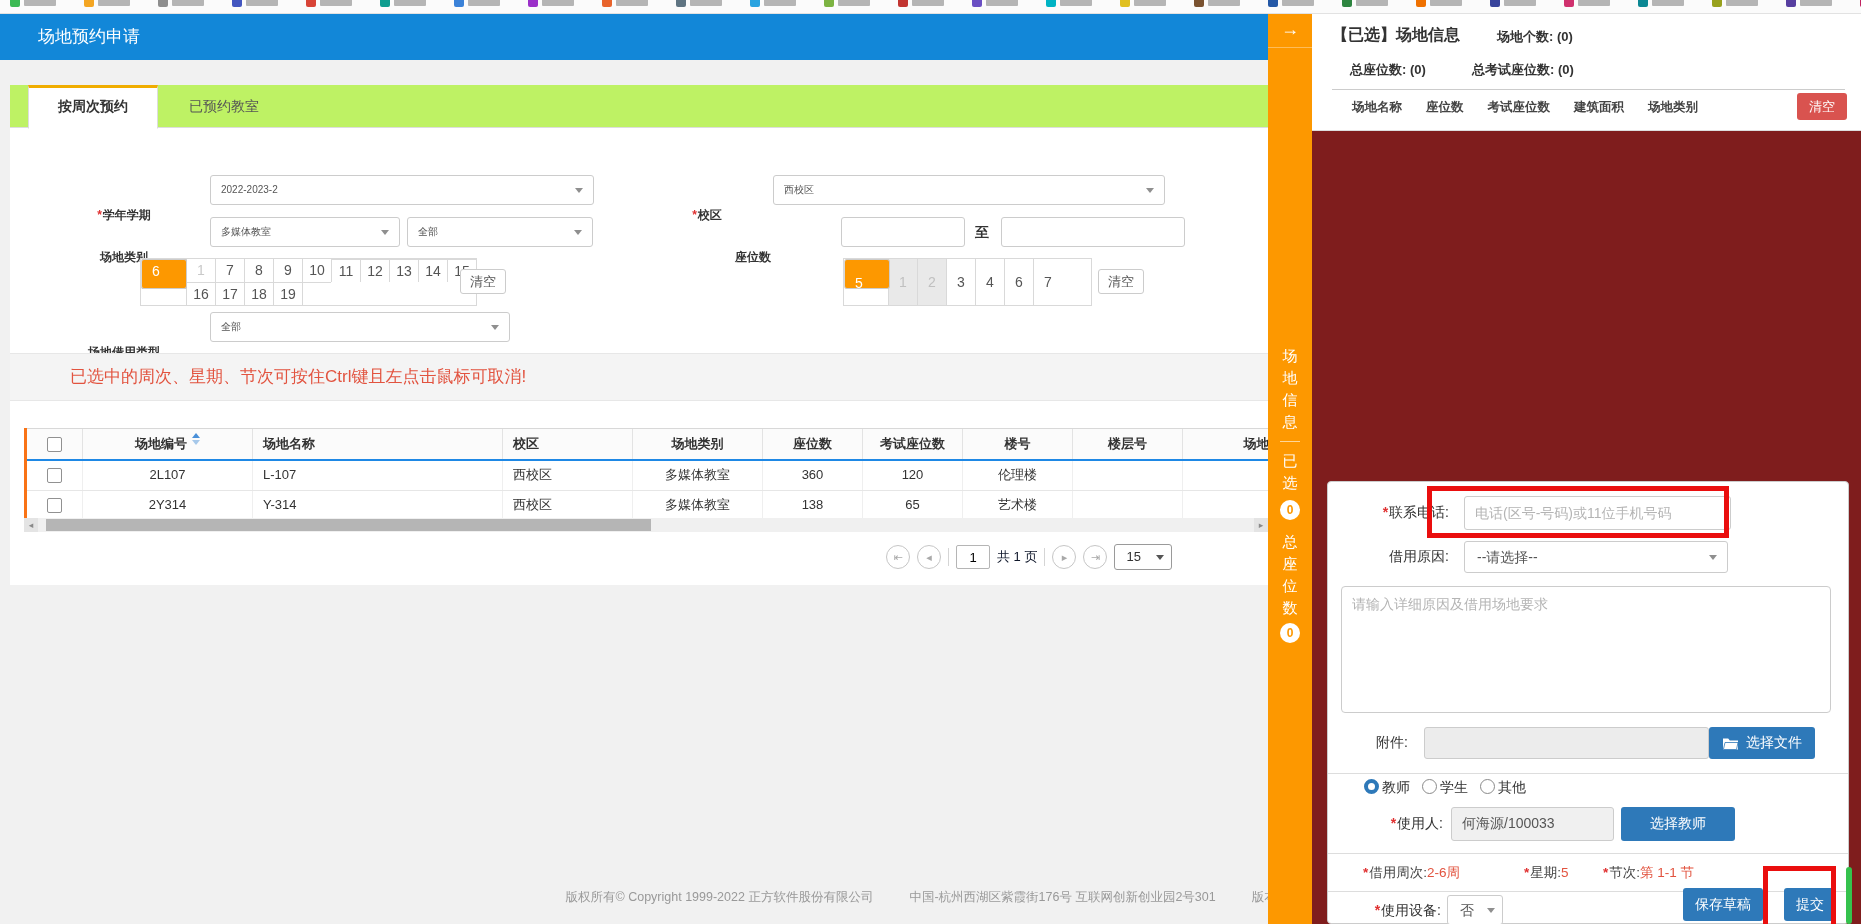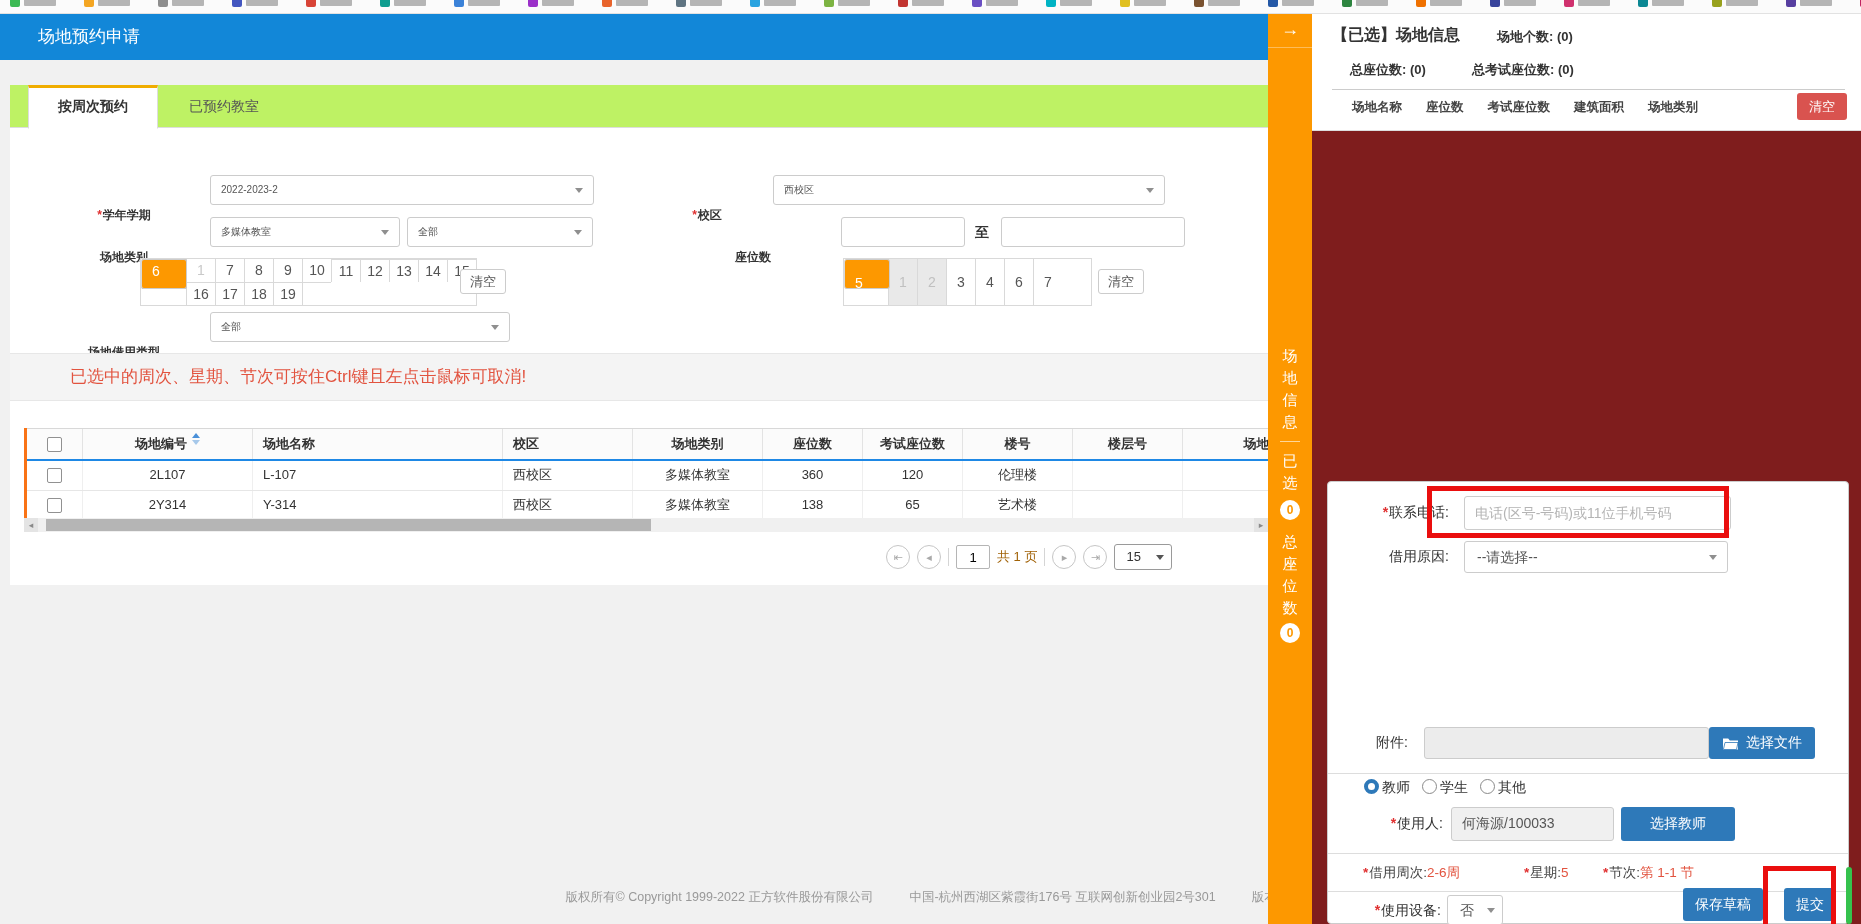--- a/index.html
+++ b/index.html
@@ -87,21 +87,21 @@
           font-size:9px;line-height:14px;text-align:center;cursor:pointer;}
   .hs-thumb{position:absolute;left:22px;top:1px;width:605px;height:12px;background:#b5b5b5;cursor:grab;}
 
   
   .pager{position:absolute;top:459px;left:876px;display:flex;align-items:center;gap:7px;}
   .pbtn{width:24px;height:24px;border:1px solid #c6c6c6;border-radius:50%;color:#a9a9a9;
         font-size:11px;line-height:22px;text-align:center;background:#fff;cursor:pointer;box-sizing:border-box;}
   .psep{width:1px;height:18px;background:#d5d5d5;}
   .pinput{width:34px;height:24px;border:1px solid #b5b5b5;border-radius:2px;text-align:center;
           font-size:13px;box-sizing:border-box;font-family:inherit;}
-  .ptext{font-size:13px;color:#a16207;}
+  .ptext{font-size:13px;color:#0f172a;}
   .psel{position:relative;width:58px;height:26px;border:1px solid #9a9a9a;border-radius:3px;background:#fff;
         font-size:13px;color:#333;line-height:24px;padding-left:11px;box-sizing:border-box;cursor:pointer;}
   .psel .varr{position:absolute;right:7px;top:10px;border:4px solid transparent;border-top:5px solid #555;}
 
   #footer{position:absolute;left:0;top:889px;width:1861px;text-align:center;font-size:12.5px;
           color:#999;z-index:1;white-space:nowrap;}
   .fgap{display:inline-block;width:36px;}
 
   
   #rail{position:absolute;left:1268px;top:13px;width:44px;height:911px;background:var(--orange);z-index:5;}
@@ -423,20 +423,21 @@
     <button class="clear-red">清空</button>
   </div>
 
   <div class="fcard">
     <div class="plbl" style="left:20px;top:22px;width:101px;"><span class="star">*</span><span>联系电话:</span></div>
     <input class="pinp" style="left: 136px; top: 14px; width: 267px; height: 34px;" placeholder="电话(区号-号码)或11位手机号码">
 
     <div class="plbl" style="left:20px;top:66px;width:101px;">借用原因:</div>
     <div class="psel2" style="left:136px;top:59px;width:264px;height:32px;line-height:30px;"><span>--请选择--</span><span class="sarr" style="top:13px;"></span></div>
 
+    <textarea class="detail" placeholder="请输入详细原因及借用场地要求" style=""></textarea>
 
     <div class="plbl" style="left:20px;top:252px;width:60px;">附件:</div>
     <input class="pinp" style="left: 96px; top: 245px; width: 285px; height: 32px; background: rgb(236, 236, 236);">
     <button class="bbtn" style="left:381px;top:245px;width:106px;height:32px;">
         <svg width="17" height="13" viewBox="0 0 17 13">
           <path d="M1 1.5h5.2l1.6 2H16v9H1z" fill="#fff"></path>
           <path d="M3 5.5h13l-1.5 7H1.4z" fill="#fff" stroke="#2e79b9" stroke-width="0.8"></path>
         </svg>
         <span>选择文件</span>
       </button>

